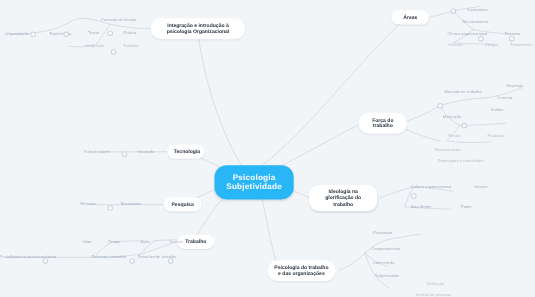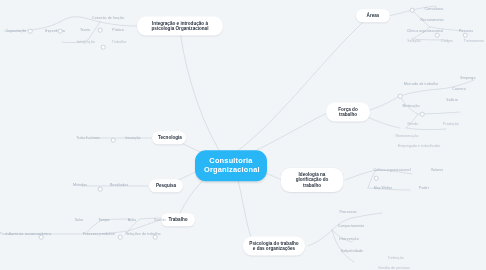--- a/index.html
+++ b/index.html
@@ -128,21 +128,21 @@
       <path d="M128,231 C114,233 100,234 86,234"></path>
       <path d="M86,234 C68,234 50,234 32,234"></path>
       <path d="M32,234 C22,234 14,234 6,234"></path>
       <path d="M128,231 C132,226 136,222 140,219"></path>
       <path d="M86,234 C90,228 96,223 102,220"></path>
       <path d="M140,219 C150,218 160,218 170,218"></path>
       <path d="M102,220 C112,219 122,219 132,219"></path>
     </g>
   </svg>
 
-  <div class="node root" style="left:231px;top:166px;">Consultoria Organizacional</div>
+  <div class="node root" style="left:231px;top:166px;">Psicologia Subjetividade</div>
 
   <div class="node pill w-wide" style="left:180px;top:26px;">Integração e introdução à psicologia Organizacional</div>
   <div class="node leaf" style="left:16px;top:31px;">Capacitação</div>
   <div class="node leaf" style="left:55px;top:31px;">Experiência</div>
   <div class="node leaf" style="left:108px;top:18px;">Conceito de função</div>
   <div class="node leaf" style="left:85px;top:30px;">Teoria</div>
   <div class="node leaf" style="left:118px;top:30px;">Prática</div>
   <div class="node leaf dim" style="left:86px;top:42px;">Integração</div>
   <div class="node leaf dim" style="left:119px;top:42px;">Trabalho</div>
   <span class="dot" style="left:60px;top:31px;"></span>

